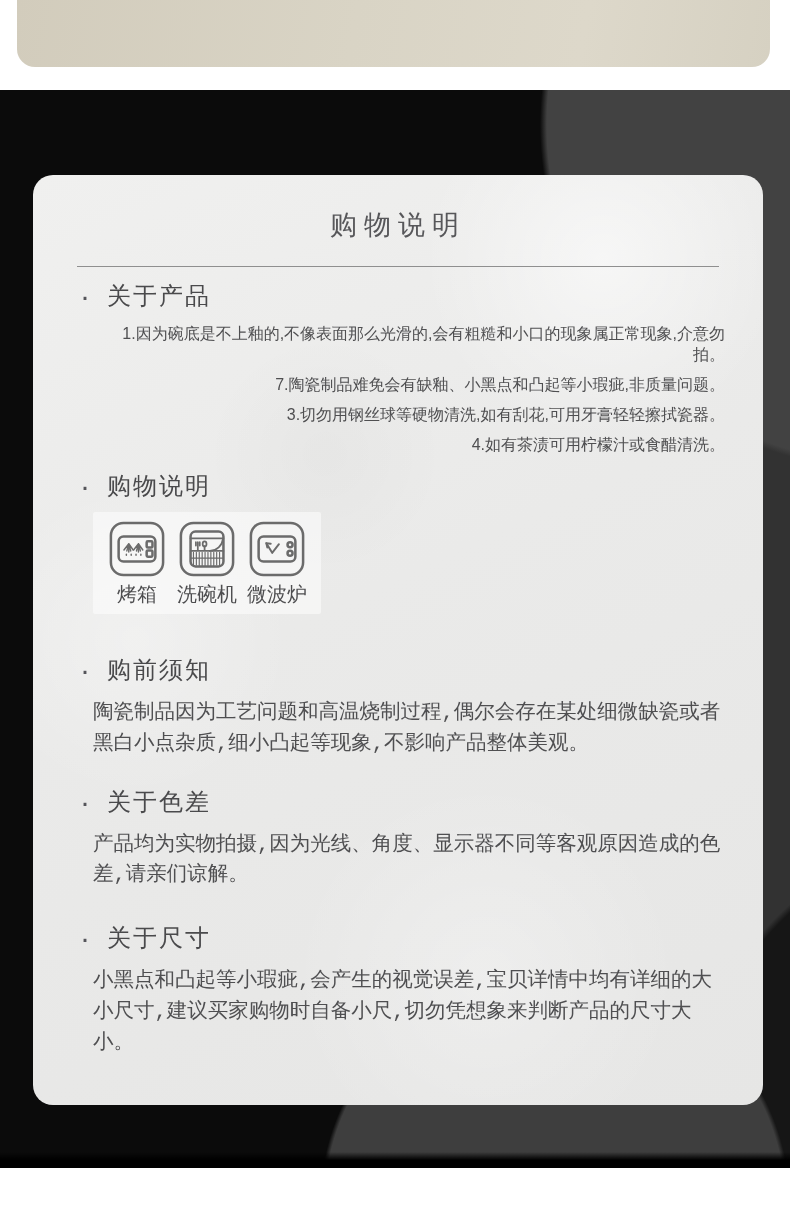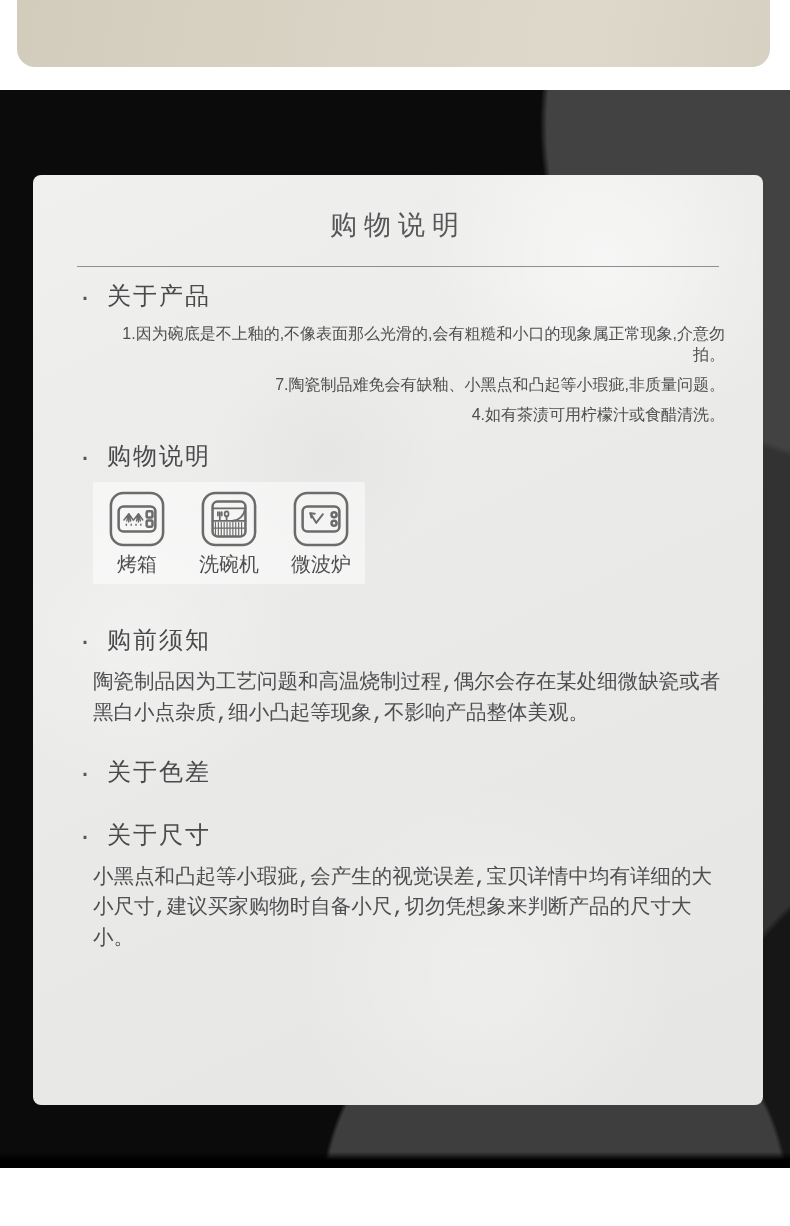--- a/index.html
+++ b/index.html
@@ -30,21 +30,21 @@
       radial-gradient(circle 235px at 555px 1115px, #3e3e3e 98%, rgba(62,62,62,0) 100%),
       radial-gradient(circle 330px at 1010px 1060px, #161616 98%, rgba(22,22,22,0) 100%),
       radial-gradient(circle 345px at 885px 35px,  #424242 98%, rgba(66,66,66,0) 100%),
       radial-gradient(circle 430px at 965px 610px, #323232 98%, rgba(50,50,50,0) 100%),
       #0b0b0b;
   }
   
   .card{
     position:absolute;left:33px;top:85px;
     width:730px;height:930px;
-    border-radius:8px;
+    border-radius:20px;
     background:
       radial-gradient(circle 250px at 78% 9%,  rgba(255,255,255,0.55), rgba(255,255,255,0) 72%),
       radial-gradient(circle 210px at 14% 50%, rgba(255,255,255,0.30), rgba(255,255,255,0) 75%),
       radial-gradient(circle 250px at 62% 86%, rgba(255,255,255,0.28), rgba(255,255,255,0) 78%),
       radial-gradient(circle 150px at 40% 30%, rgba(0,0,0,0.025),      rgba(0,0,0,0) 80%),
       linear-gradient(155deg,#f0f0ef 0%,#eaeae9 45%,#e6e6e5 100%);
     color:#4f4f51;
   }
   .card-title{
     margin:0;padding-top:31px;
@@ -81,21 +81,21 @@
     margin:0 0 9px 0;
     text-align:right;
   }
   .mt1{margin-top:13px;}
   .mt2{margin-top:14px;}
   .mt3{margin-top:40px;}
   .mt4{margin-top:26px;}
   .mt5{margin-top:31px;}
   .appliance-panel{
     display:inline-flex;
-    gap:26px;
+    gap:4px;
     margin:10px 0 0 13px;
     padding:8px 11px 7px;
     background:rgba(255,255,255,0.5);
     border-radius:2px;
   }
   .appliance{
     width:66px;
     display:flex;flex-direction:column;align-items:center;
   }
   .appliance svg{display:block;}
@@ -123,20 +123,21 @@
       <div class="content">
 
         
         <div class="sec-head mt1">
           <span class="bullet">·</span>
           <span>关于产品</span>
         </div>
         <ol class="num-list">
           <li>1.因为碗底是不上釉的,不像表面那么光滑的,会有粗糙和小口的现象属正常现象,介意勿拍。</li>
           <li>7.陶瓷制品难免会有缺釉、小黑点和凸起等小瑕疵,非质量问题。</li>
+          <li>3.切勿用钢丝球等硬物清洗,如有刮花,可用牙膏轻轻擦拭瓷器。</li>
           <li>4.如有茶渍可用柠檬汁或食醋清洗。</li>
         </ol>
 
         
         <div class="sec-head mt2">
           <span class="bullet">·</span>
           <span>购物说明</span>
         </div>
         <div class="appliance-panel">
 
@@ -208,20 +209,21 @@
           <span class="bullet">·</span>
           <span>购前须知</span>
         </div>
         <p class="para">陶瓷制品因为工艺问题和高温烧制过程,偶尔会存在某处细微缺瓷或者黑白小点杂质,细小凸起等现象,不影响产品整体美观。</p>
 
         
         <div class="sec-head mt4">
           <span class="bullet">·</span>
           <span>关于色差</span>
         </div>
+        <p class="para">产品均为实物拍摄,因为光线、角度、显示器不同等客观原因造成的色差,请亲们谅解。</p>
 
         
         <div class="sec-head mt5">
           <span class="bullet">·</span>
           <span>关于尺寸</span>
         </div>
         <p class="para">小黑点和凸起等小瑕疵,会产生的视觉误差,宝贝详情中均有详细的大小尺寸,建议买家购物时自备小尺,切勿凭想象来判断产品的尺寸大小。</p>
 
       </div>
     </div>

